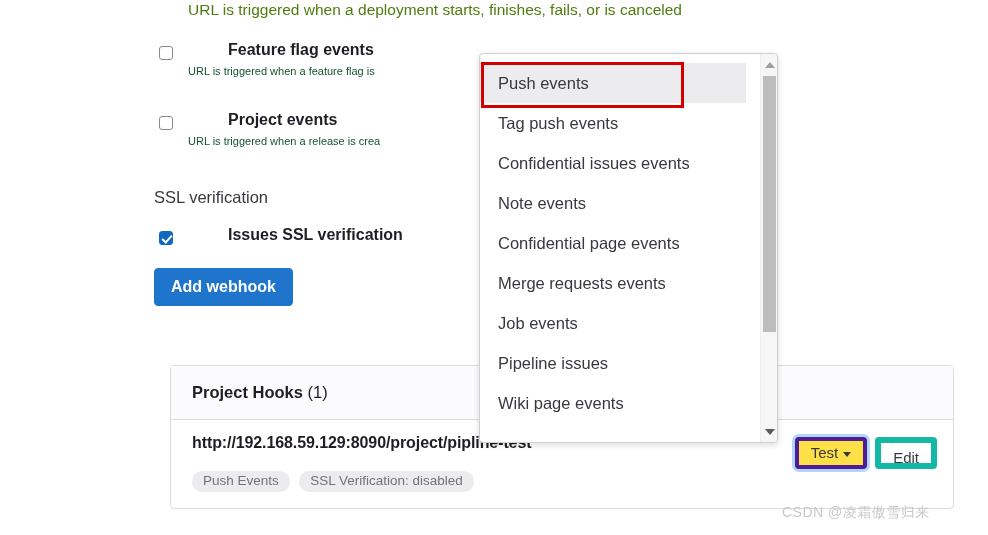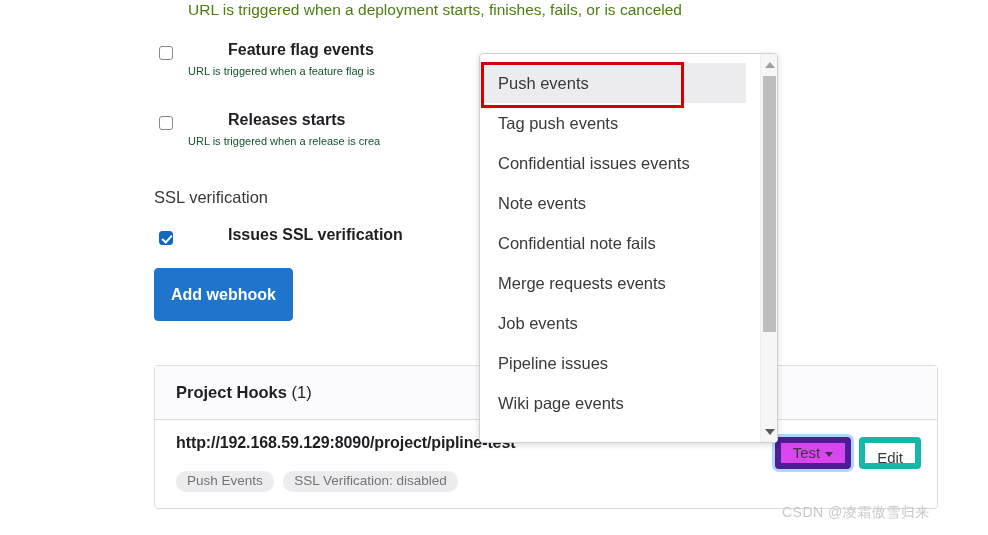--- a/index.html
+++ b/index.html
@@ -101,29 +101,29 @@
     left: 0px;
     top: 268px;
     background: #1f75cb;
     color: #fff;
     border: 1px solid #1f75cb;
     border-radius: 4px;
     font-size: 16px;
     font-family: "Liberation Sans", sans-serif;
     font-weight: bold;
     padding: 0 16px;
-    height: 53px;
+    height: 38px;
     line-height: 36px;
     cursor: pointer;
   }
 
   
   .hooks-card {
     position: absolute;
-    left: 154px;
+    left: 170px;
     top: 365px;
     width: 784px;
     border: 1px solid #dcdcde;
     border-radius: 4px;
     background: #fff;
     box-sizing: border-box;
   }
   .hooks-head {
     height: 54px;
     background: #fbfafd;
@@ -180,22 +180,22 @@
     border: 6px solid #14b8a6;
     color: #3a383f;
     height: 32px;
     padding: 0 12px;
     cursor: pointer;
     line-height: 30px;
     box-sizing: border-box;
     white-space: nowrap;
   }
   .btn-test {
-    background: #d946ef;
-    border: 6px solid #4c1d95;
+    background: #fde047;
+    border: 4px solid #4c1d95;
     box-shadow: 0 0 0 3px #b3d4fc;
     display: flex;
     align-items: center;
     gap: 5px;
   }
   .caret {
     display: inline-block;
     width: 0; height: 0;
     border-left: 4.5px solid transparent;
     border-right: 4.5px solid transparent;
@@ -304,21 +304,21 @@
   <div class="desc-top">URL is triggered when a deployment starts, finishes, fails, or is canceled</div>
 
   <div class="check-row r1">
     <span class="cbox"></span>
     <span class="clabel">Feature flag events</span>
     <span class="chelp">URL is triggered when a feature flag is</span>
   </div>
 
   <div class="check-row r2">
     <span class="cbox"></span>
-    <span class="clabel">Releases starts</span>
+    <span class="clabel">Project events</span>
     <span class="chelp">URL is triggered when a release is crea</span>
   </div>
 
   <div class="ssl-title">SSL verification</div>
 
   <div class="ssl-row">
     <span class="cbox checked"></span>
     <span class="clabel">Issues SSL verification</span>
   </div>
 
@@ -349,21 +349,21 @@
     </div>
   </div>
 </div>
 
 <div class="dropdown">
   <div class="dd-list">
     <div class="dd-item sel">Push events</div>
     <div class="dd-item">Tag push events</div>
     <div class="dd-item">Confidential issues events</div>
     <div class="dd-item">Note events</div>
-    <div class="dd-item">Confidential note fails</div>
+    <div class="dd-item">Confidential page events</div>
     <div class="dd-item">Merge requests events</div>
     <div class="dd-item">Job events</div>
     <div class="dd-item">Pipeline issues</div>
     <div class="dd-item">Wiki page events</div>
   </div>
 
   <div class="dd-scroll">
     <div class="dd-arrow up">
         <i></i>
       </div>

